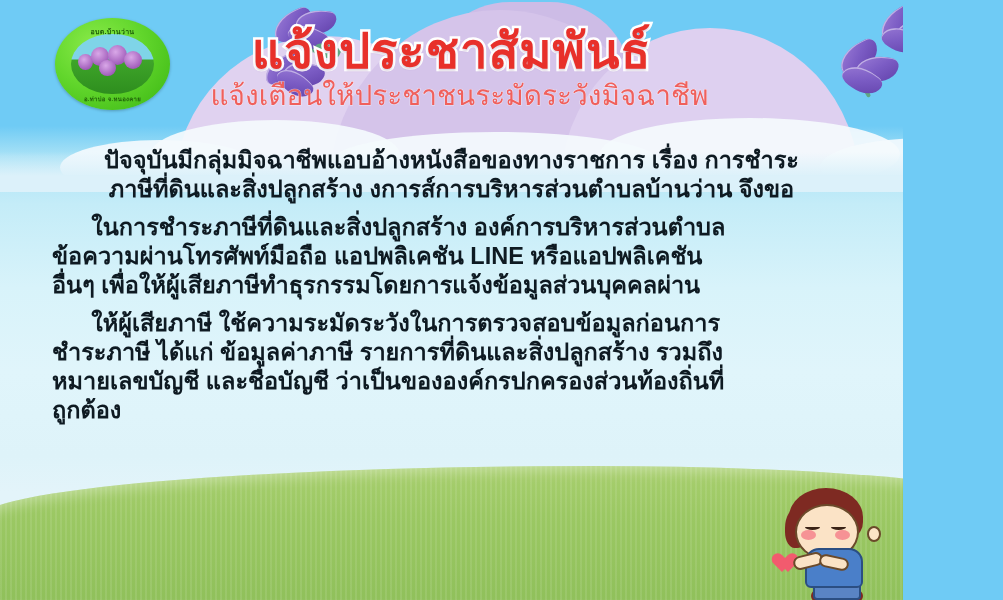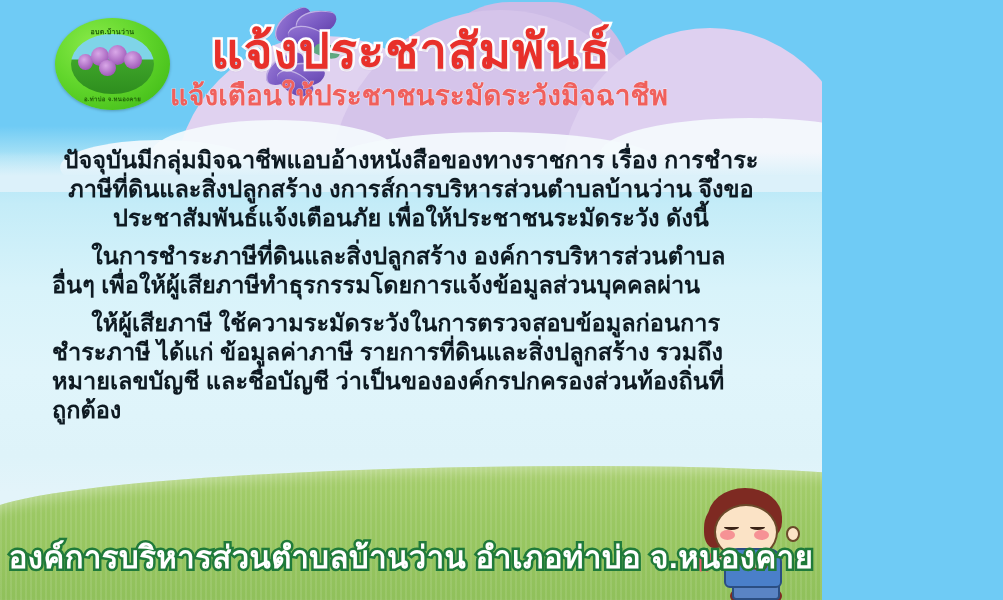--- a/index.html
+++ b/index.html
@@ -4,21 +4,21 @@
 <style>
   * { margin:0; padding:0; box-sizing:border-box; }
   html,body { width:1003px; height:600px; overflow:hidden; }
   body {
     font-family:"Liberation Sans", sans-serif;
     background:#6FCBF5;
   }
 
   #poster {
     position:relative;
-    width:822px; height:600px;
+    width:903px; height:600px;
     overflow:hidden;
     background:linear-gradient(to bottom,
        #6FCBF5 0%,
        #6FCBF5 21%,
        #A9E2F6 26%,
        #C4ECF8 34%,
        #D8F3FA 48%,
        #E0F5FB 62%,
        #DEF3F9 76%,
        #E3F4FA 82%,
@@ -117,21 +117,21 @@
     font-size:49px; font-weight:bold;
     color:#E8302A;
     letter-spacing:1px;
     -webkit-text-stroke:5px #FFFFFF;
     paint-order:stroke fill;
     text-shadow:0 2px 2px rgba(120,90,140,.25);
   }
   .subtitle {
     position:absolute; left:16px; right:0; top:80px;
     text-align:center;
-    font-size:28px; font-weight:bold;
+    font-size:28px; font-weight:normal;
     color:#F0605C;
     line-height:31px;
     -webkit-text-stroke:1px rgba(255,255,255,.55);
     paint-order:stroke fill;
   }
   .subtitle div { display:block; }
 
   
   .body {
     position:absolute; left:0; right:0; top:146px;
@@ -254,25 +254,25 @@
 
   <div class="subtitle">
     <div>แจ้งเตือนให้ประชาชนระมัดระวังมิจฉาชีพ</div>
   </div>
 
   <div class="body">
 
     <div class="para center">
       <span class="ln">ปัจจุบันมีกลุ่มมิจฉาชีพแอบอ้างหนังสือของทางราชการ เรื่อง การชำระ</span>
       <span class="ln">ภาษีที่ดินและสิ่งปลูกสร้าง งการส์การบริหารส่วนตำบลบ้านว่าน จึงขอ</span>
-      <span class="ln">ประชาสัมพันธ์แจ้งเตือนภัย เพื่อให้ประชาชนระมัดระวัง ดังนี้</span>
     </div>
 
     <div class="para left">
       <span class="ln">&nbsp;&nbsp;&nbsp;&nbsp;&nbsp;&nbsp;ในการชำระภาษีที่ดินและสิ่งปลูกสร้าง องค์การบริหารส่วนตำบล</span>
+      <span class="ln">ข้อความผ่านโทรศัพท์มือถือ แอปพลิเคชัน LINE หรือแอปพลิเคชัน</span>
       <span class="ln">อื่นๆ เพื่อให้ผู้เสียภาษีทำธุรกรรมโดยการแจ้งข้อมูลส่วนบุคคลผ่าน</span>
     </div>
 
     <div class="para left">
       <span class="ln">&nbsp;&nbsp;&nbsp;&nbsp;&nbsp;&nbsp;ให้ผู้เสียภาษี ใช้ความระมัดระวังในการตรวจสอบข้อมูลก่อนการ</span>
       <span class="ln">ชำระภาษี ได้แก่ ข้อมูลค่าภาษี รายการที่ดินและสิ่งปลูกสร้าง รวมถึง</span>
       <span class="ln">หมายเลขบัญชี และชื่อบัญชี ว่าเป็นขององค์กรปกครองส่วนท้องถิ่นที่</span>
       <span class="ln">ถูกต้อง</span>
     </div>
 
@@ -291,15 +291,14 @@
     <div class="m-eye m-eyeL"></div>
     <div class="m-eye m-eyeR"></div>
     <div class="m-shoeL"></div>
     <div class="m-shoeR"></div>
     <div class="m-pants"></div>
     <div class="m-body"></div>
     <div class="m-armL"></div>
     <div class="m-armR"></div>
   </div>
 
-  <div class="footer">องค์การบริหารส่วนตำบลบ้านว่าน อำเภอท่าบ่อ จ.หนองคาย</div>
 
 </div>
 
 </body></html>

